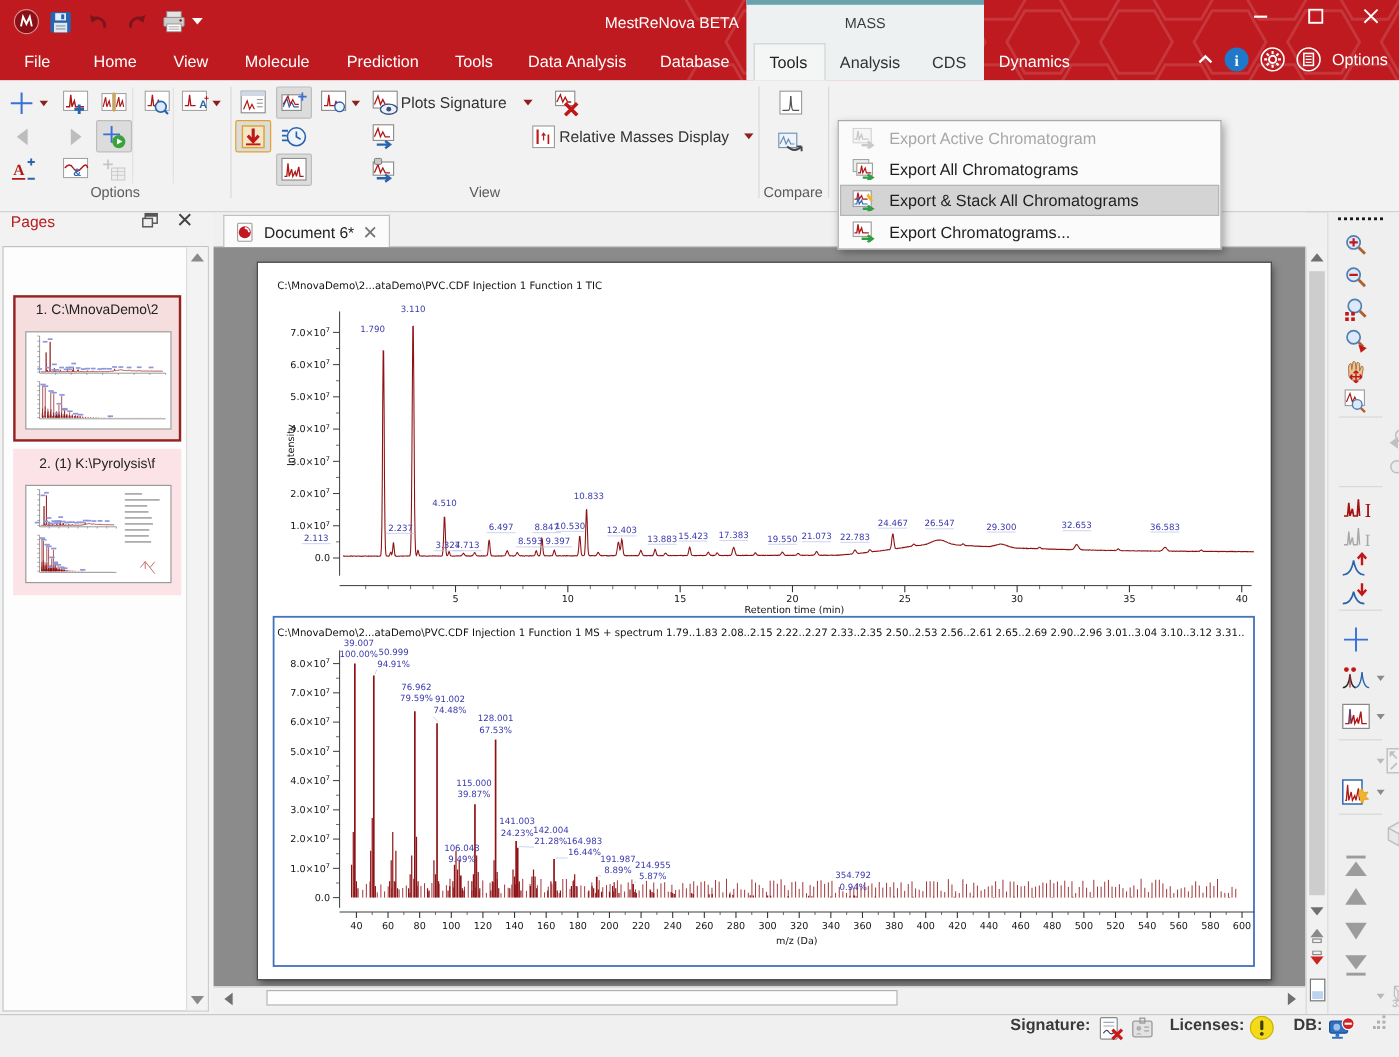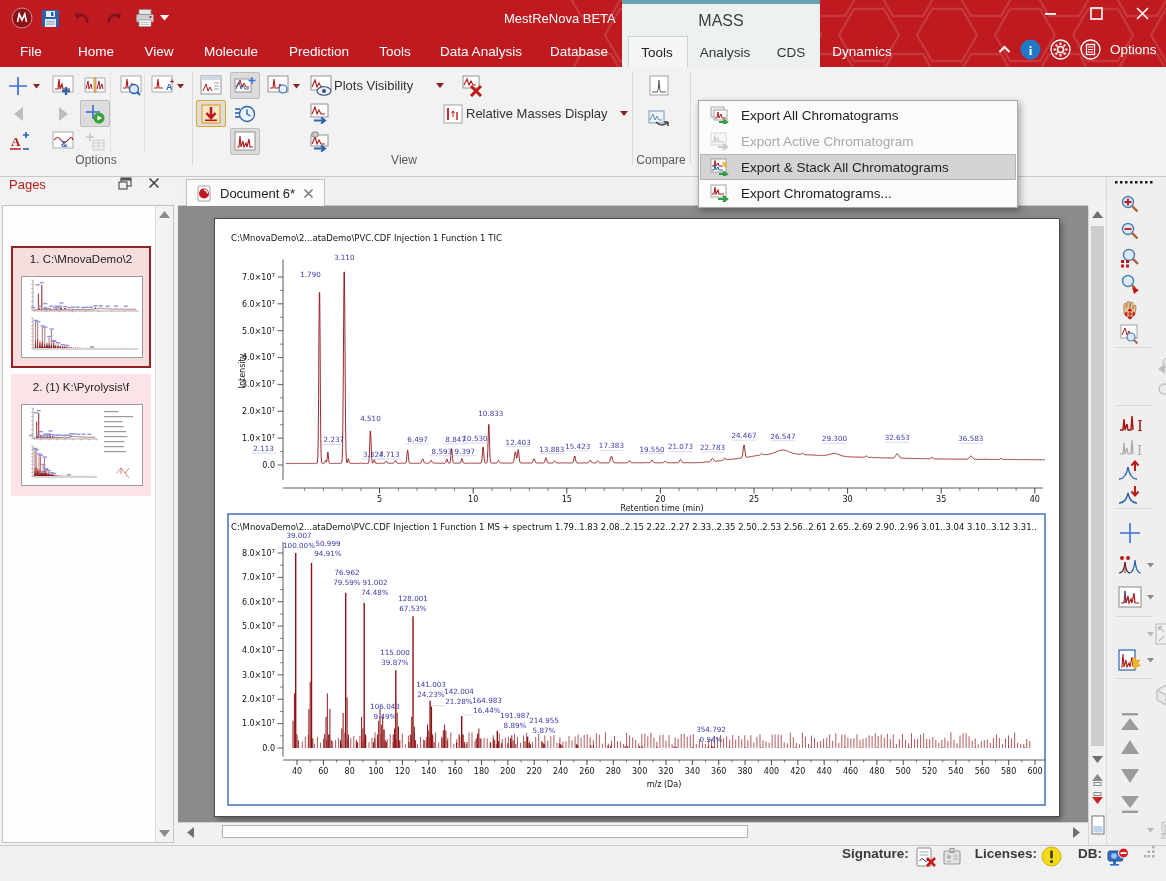--- a/index.html
+++ b/index.html
@@ -8,21 +8,21 @@
   .abs{position:absolute;}
   svg{display:block;}
   
   .topbar{position:absolute;left:0;top:0;width:1166px;height:67px;background:#be1a20;}
   #hexbg{position:absolute;right:0;top:0;}
   .qicon{position:absolute;top:6px;width:24px;height:24px;display:flex;align-items:center;justify-content:center;}
   .tb-title{position:absolute;left:504px;top:11px;color:#fff;font-size:13px;}
   .winbtn{position:absolute;top:2px;width:24px;height:22px;display:flex;align-items:center;justify-content:center;cursor:default;}
   .menu-item{position:absolute;top:39px;height:28px;line-height:26px;color:#fff;font-size:13.5px;transform:translateX(-50%);white-space:nowrap;}
   .mass{position:absolute;left:622px;top:0;width:198px;height:67px;background:#eef1f2;border-top:4px solid #69a2ae;box-sizing:border-box;}
-  .mass-label{position:absolute;top:8px;left:0;right:0;text-align:center;font-size:16px;color:#3c3c3c;}
+  .mass-label{position:absolute;top:8px;left:0;right:0;text-align:center;font-size:12px;color:#3c3c3c;}
   .mtab{position:absolute;top:34px;height:29px;line-height:29px;font-size:13.5px;color:#333;transform:translateX(-50%);}
   .mtab-sel-bg{position:absolute;left:6px;top:32px;width:60px;height:31px;background:#f4f5f5;border:1px solid #d2d2d2;border-bottom:none;box-sizing:border-box;}
   .tright{position:absolute;top:39px;display:flex;align-items:center;}
   
   .ribbon{position:absolute;left:0;top:67px;width:1166px;height:110px;background:#f2f2f2;border-bottom:1px solid #c9c9c9;box-sizing:border-box;}
   .rbtn{position:absolute;width:30px;height:27px;display:flex;align-items:center;justify-content:center;border:1px solid transparent;border-radius:2px;box-sizing:border-box;}
   .rbtn.sel{background:#dcdcdc;border-color:#bdbdbd;}
   .rbtn.amber{background:#dcdcdc;border-color:#e0a22a;}
   .glabel{position:absolute;top:86px;font-size:12px;color:#5a5a5a;width:100px;text-align:center;transform:translateX(-50%);}
   .vsep{position:absolute;top:5px;height:93px;width:1px;background:#dadada;}
@@ -366,21 +366,21 @@
   </div>
 
   <div class="rbtn" style="left:306px;top:5px">
     <svg width="22" height="22">
         <rect x="1" y="1" width="20" height="14" fill="#fff" stroke="#888" stroke-width=".9"></rect>
         <path d="M2 12 L5 5 7 12 9 8 11 12 14 12" stroke="#b01818" stroke-width="1.1" fill="none"></path>
         <ellipse cx="14" cy="16" rx="7" ry="4.2" fill="#eef" stroke="#33537a" stroke-width="1.1"></ellipse>
         <circle cx="14" cy="16" r="2" fill="#33537a"></circle>
       </svg>
   </div>
-  <div class="rlabel" style="left:334px;top:11px">Plots Visibility</div>
+  <div class="rlabel" style="left:334px;top:11px">Plots Signature</div>
   <div class="abs" style="left:436px;top:16px">
       <svg width="9" height="6">
         <path d="M0 0 H8 L4 5 Z" fill="#8b2020"></path>
       </svg>
     </div>
   <div class="rbtn" style="left:458px;top:5px">
     <svg width="22" height="22">
         <rect x="1" y="1" width="16" height="12" fill="#fff" stroke="#888" stroke-width=".9"></rect>
         <path d="M2 10 L5 4 7 10 9 6 11 10 14 10" stroke="#b01818" stroke-width="1.1" fill="none"></path>
         <path d="M9 11 L19 21 M19 11 L9 21" stroke="#c01818" stroke-width="3"></path>
@@ -431,40 +431,40 @@
         <path d="M2 12 L5 6 7 12 9 8 11 12 14 12" stroke="#6a8cb0" stroke-width="1" fill="none"></path>
         <path d="M8 14 Q14 20 20 14 M20 14 L16 14 M20 14 L20 18" stroke="#444" stroke-width="1.6" fill="none"></path>
       </svg>
   </div>
   <div class="glabel" style="left:661px">Compare</div>
   <div class="vsep" style="left:690px"></div>
 
 </div>
 
 <div class="popup">
+  <div class="mi dis">
+    <span>
+        <svg width="20" height="18" opacity=".5">
+          <rect x="1" y="1" width="15" height="12" fill="#f2f2f2" stroke="#aaa" stroke-width=".9"></rect>
+          <path d="M2 10 L4 10 5 3 6 10 8 6 9 10 14 10" stroke="#999" stroke-width="1.1" fill="none"></path>
+          <path d="M8 15 H15 M13 12 L17 15 L13 18" stroke="#9a9a9a" stroke-width="2.2" fill="none"></path>
+        </svg>
+      </span>
+    <span>Export Active Chromatogram</span>
+  </div>
   <div class="mi">
     <span>
         <svg width="20" height="18">
           <rect x="1" y="1" width="13" height="10" fill="#eee" stroke="#999" stroke-width=".8"></rect>
           <rect x="4" y="4" width="13" height="10" fill="#fff" stroke="#999" stroke-width=".9"></rect>
           <path d="M5 12 L7 12 8 6 9 12 11 8 12 12 16 12" stroke="#b01818" stroke-width="1" fill="none"></path>
           <path d="M9 16 H15 M13 13.5 L17 16 L13 18.5" stroke="#2f9e44" stroke-width="2" fill="none"></path>
         </svg>
       </span>
     <span>Export All Chromatograms</span>
-  </div>
-  <div class="mi dis">
-    <span>
-        <svg width="20" height="18" opacity=".5">
-          <rect x="1" y="1" width="15" height="12" fill="#f2f2f2" stroke="#aaa" stroke-width=".9"></rect>
-          <path d="M2 10 L4 10 5 3 6 10 8 6 9 10 14 10" stroke="#999" stroke-width="1.1" fill="none"></path>
-          <path d="M8 15 H15 M13 12 L17 15 L13 18" stroke="#9a9a9a" stroke-width="2.2" fill="none"></path>
-        </svg>
-      </span>
-    <span>Export Active Chromatogram</span>
   </div>
   <div class="mi hl">
     <span>
         <svg width="20" height="18">
           <rect x="1" y="1" width="15" height="13" fill="#fff" stroke="#999" stroke-width=".9"></rect>
           <path d="M2 8 L4 8 5 2.5 6 8 8 5 9 8 13 8" stroke="#b01818" stroke-width="1" fill="none"></path>
           <path d="M2 12 L4 12 5 6.5 6 12 8 9 9 12 13 12" stroke="#2a63ad" stroke-width="1" fill="none"></path>
           <path d="M12 5 L14 3 L15 5.5 L17.5 5 L16 7.5 L18 9 L15 9.5" fill="#f0b429"></path>
           <path d="M9 16 H15 M13 13.5 L17 16 L13 18.5" stroke="#2f9e44" stroke-width="2" fill="none"></path>
         </svg>

